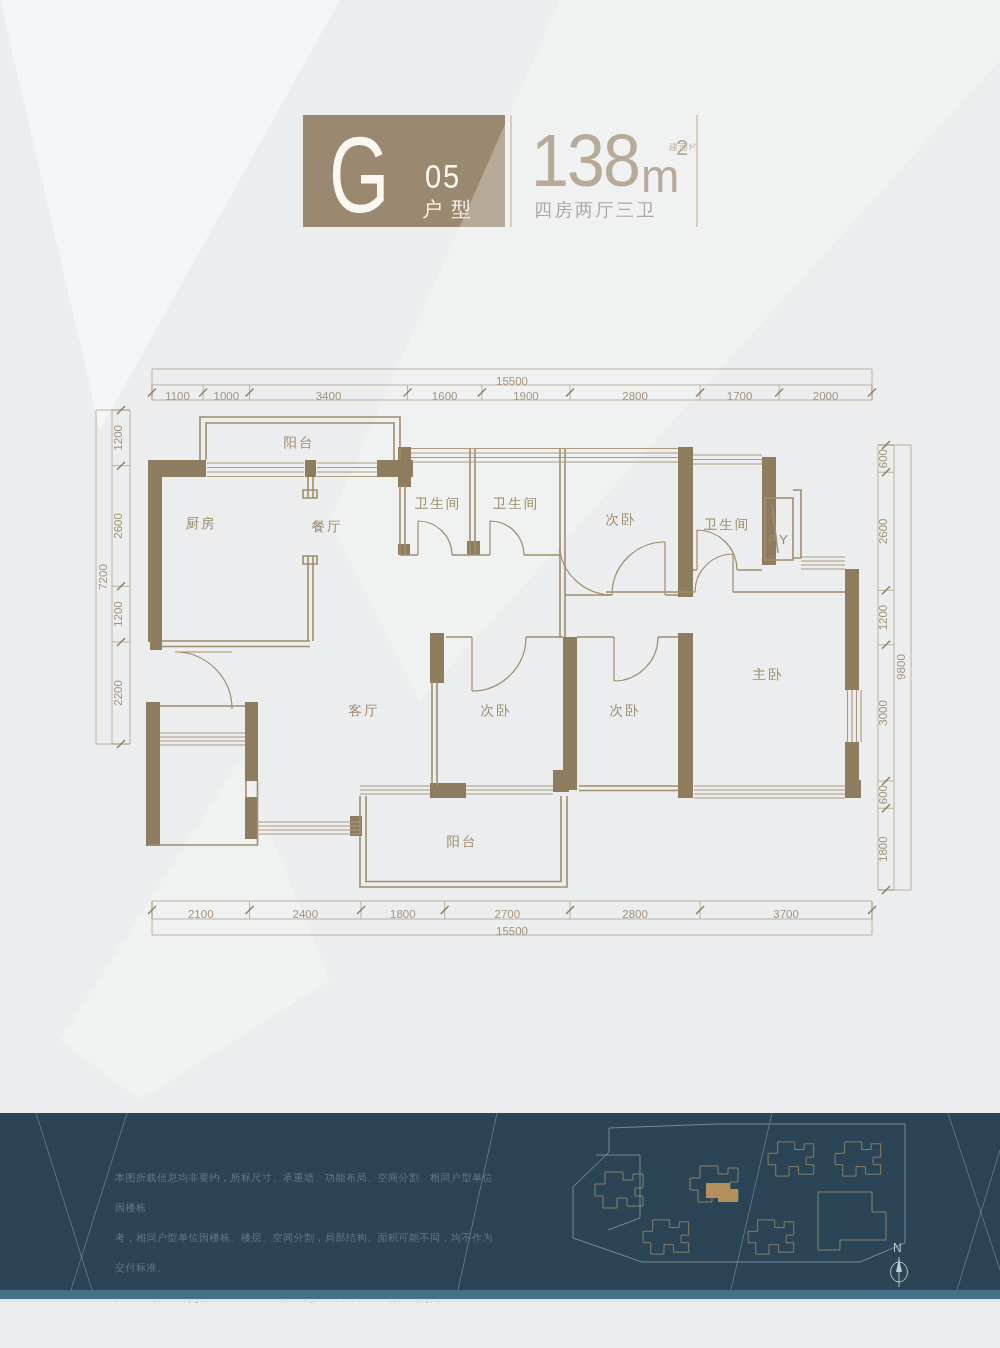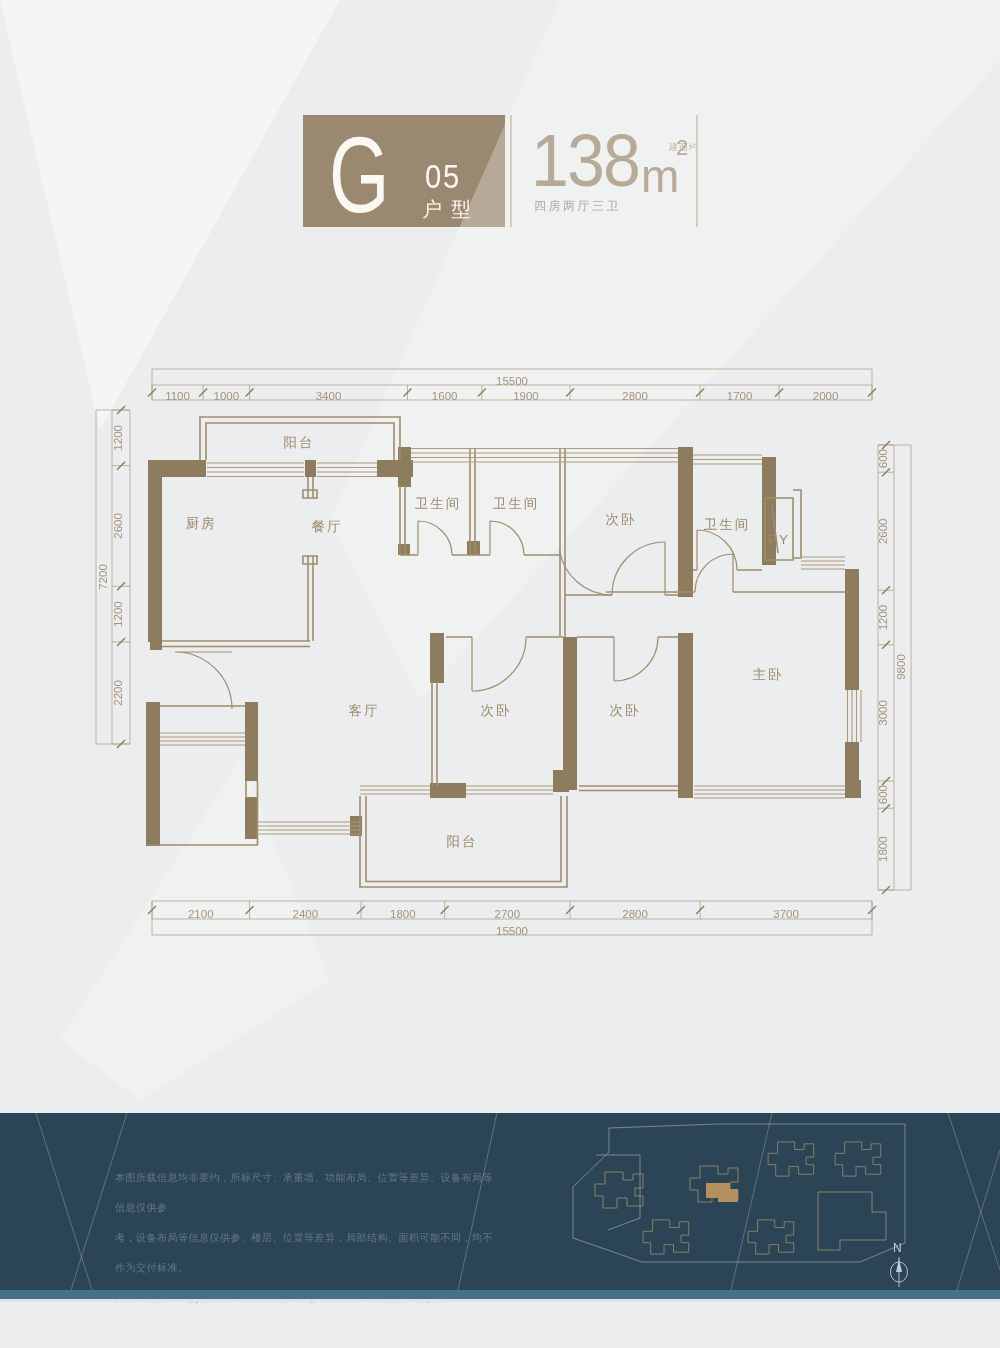--- a/index.html
+++ b/index.html
@@ -16,21 +16,21 @@
             transform:scaleX(.86);transform-origin:left top;}
   .type-hx{position:absolute;left:119px;top:81px;font-size:20px;letter-spacing:9px;}
   .vdiv{position:absolute;top:115px;width:2px;height:112px;background:#c7baa3;}
   .vdiv.d1{left:510px;}
   .vdiv.d2{left:696px;}
   .area-num{position:absolute;left:531px;top:124px;font-size:74px;line-height:1;
             color:#9c8a72;transform:scaleX(.92);transform-origin:left top;letter-spacing:-2px;}
   .area-pre{position:absolute;left:645px;top:141px;font-size:9px;color:#a5947d;letter-spacing:1px;margin-left:24px;}
   .area-m{position:absolute;left:641px;top:153px;font-size:46px;color:#9c8a72;line-height:1;}
   .area-sup{position:absolute;left:676px;top:135px;font-size:22px;color:#9c8a72;}
-  .rooms-desc{position:absolute;left:534px;top:198px;font-size:12px;letter-spacing:2.5px;
+  .rooms-desc{position:absolute;left:534px;top:198px;font-size:18px;letter-spacing:2.5px;
               color:#8b867f;}
 
   
   #plan{position:absolute;left:0;top:0;width:1000px;height:1348px;pointer-events:none;}
   .acc{fill:#ffffff;}
   .wthick{fill:#8d7c5e;stroke:none;}
   .wthin{stroke:#a08d6c;stroke-width:1.6;fill:none;}
   .wline{stroke:#ab9a7c;stroke-width:1.1;fill:none;}
   .door{stroke:#a08d6c;stroke-width:1.2;fill:none;}
   .dimline{stroke:#b3a28b;stroke-width:.8;fill:none;}
@@ -276,22 +276,22 @@
         <text x="768" y="679" class="roomtext" text-anchor="middle">主卧</text>
         <text x="364" y="715" class="roomtext" text-anchor="middle">客厅</text>
         <text x="496" y="715" class="roomtext" text-anchor="middle">次卧</text>
         <text x="625" y="715" class="roomtext" text-anchor="middle">次卧</text>
         <text x="462" y="846" class="roomtext" text-anchor="middle">阳台</text>
       </g>
   </svg>
 
   <div class="footer-band"></div>
   <div class="disclaimer">
-    <div>本图所载信息均非要约，所标尺寸、承重墙、功能布局、位置等差异、设备布局等信息仅供参</div>
-    <div>考，设备布局等信息仅供参、楼层、位置等差异，局部结构、面积可能不同，均不作为交付标准。</div>
+    <div>本图所载信息均非要约，所标尺寸、承重墙、功能布局、空间分割、相同户型单位因楼栋</div>
+    <div>考，相同户型单位因楼栋、楼层、空间分割，局部结构、面积可能不同，均不作为交付标准。</div>
     <div>具体建筑构建及交付面积以政府最后批准之法律文件及买卖合同约定为准。</div>
   </div>
 
   <svg id="footer-deco" viewBox="0 0 1000 1348">
     <defs>
       <path id="bldg" d="M-8,-18 H6 V-10 H16 V-16 H26 V-2 H18 V6 H26 V16 H10 V8 H0 V18 H-14 V6 H-22 V-6 H-12 V-18 Z"></path>
     </defs>
     <path class="fdiag" d="M36,1113 L92,1290 M127,1113 L71,1290 M497,1113 L458,1290 M772,1113 L731,1290 M948,1113 L1000,1270 M1000,1150 L957,1290"></path>
     <g>
       <path class="sitebound" d="M718,1124 H905 V1243 L860,1262 H642 L573,1238 V1187 L609,1152 V1128 Z"></path>

